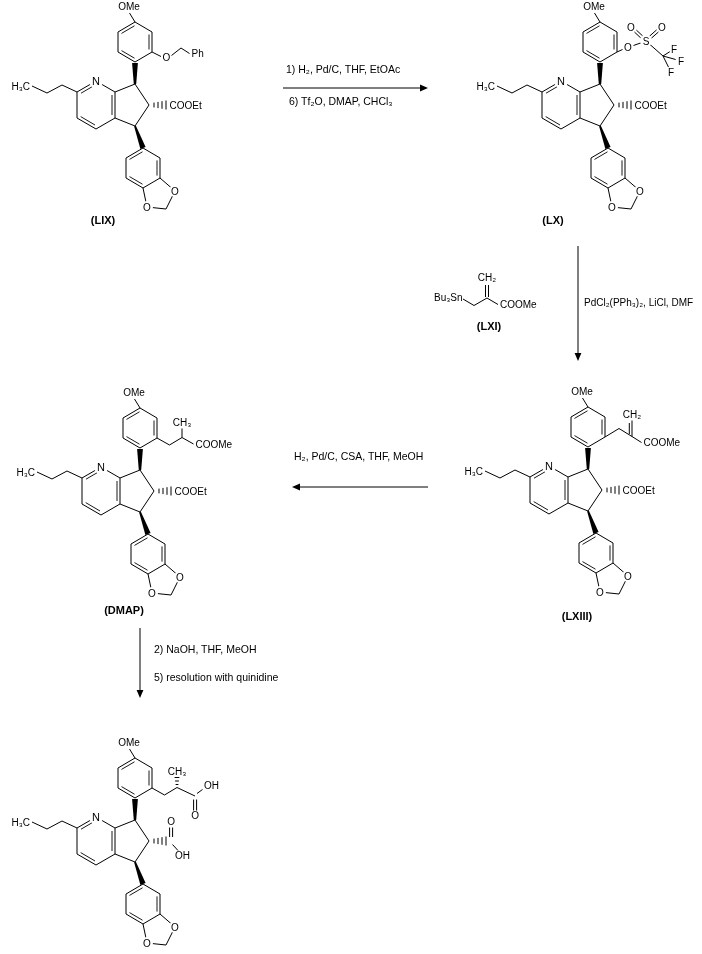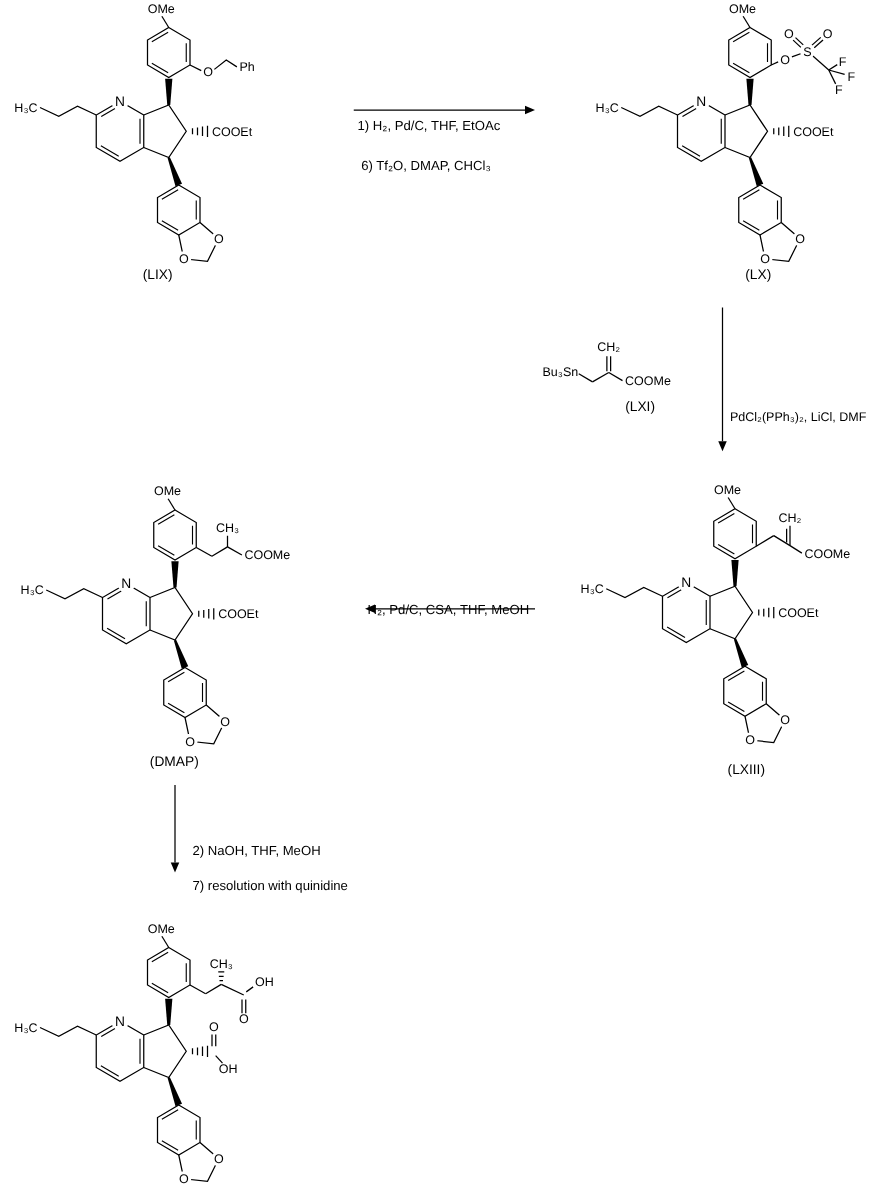--- a/index.html
+++ b/index.html
@@ -6,23 +6,23 @@
   html,body { background:#fff; }
   #canvas { position:relative; width:702px; height:954px; background:#fff;
             font-family:"Liberation Sans","DejaVu Sans",sans-serif; color:#000; overflow:hidden; }
   .struct { position:absolute; }
   svg line, svg path { stroke:#000; stroke-width:1; fill:none; }
   svg line.d { stroke-width:0.9; }
   svg polygon { fill:#000; stroke:none; }
   svg circle.mask { fill:#fff; stroke:none; }
   svg text { font-family:"Liberation Sans","DejaVu Sans",sans-serif; font-size:10px; fill:#000; }
   svg text.big { font-size:11px; }
-  .cond { position:absolute; font-size:10.5px; line-height:12px; white-space:nowrap;margin-top:32px; }
+  .cond { position:absolute; font-size:10.5px; line-height:12px; white-space:nowrap; }
   .cond.small { font-size:10px;text-align:center; }
-  .slabel { position:absolute; font-size:11px; text-align:right; width:70px; white-space:nowrap; }
+  .slabel { position:absolute; font-size:11px; text-align:center; width:70px; white-space:nowrap;font-weight:bold; }
   #arrows { position:absolute; left:0; top:0; }
 </style>
 </head>
 <body>
 
 <div id="canvas">
 
   <svg width="0" height="0" style="position:absolute" aria-hidden="true">
     <defs>
       <g id="core-skel">
@@ -194,25 +194,25 @@
     <text x="172" y="38.5" text-anchor="middle">CH₃</text>
     <text x="199" y="52.5">OH</text>
     <text x="190.1" y="82.5" text-anchor="middle">O</text>
     <text x="166.1" y="88.5" text-anchor="middle">O</text>
     <text x="177.5" y="122.5" text-anchor="middle">OH</text>
     <text x="170" y="194.5" text-anchor="middle">O</text>
     <text x="142" y="210.5" text-anchor="middle">O</text>
   </svg>
 
   <div class="slabel" style="left:68px;top:214px">(LIX)</div>
-  <div class="slabel" style="left:547px;top:214px">(LX)</div>
+  <div class="slabel" style="left:518px;top:214px">(LX)</div>
   <div class="slabel" style="left:454px;top:320px">(LXI)</div>
   <div class="slabel" style="left:542px;top:610px">(LXIII)</div>
   <div class="slabel" style="left:89px;top:604px">(DMAP)</div>
 
   <div class="cond" style="left:286px;top:63px">1) H₂, Pd/C, THF, EtOAc</div>
   <div class="cond" style="left:289px;top:95px">6) Tf₂O, DMAP, CHCl₃</div>
   <div class="cond small" style="left:584px;top:297px">PdCl₂(PPh₃)₂, LiCl, DMF</div>
   <div class="cond" style="left:294px;top:450px">H₂, Pd/C, CSA, THF, MeOH</div>
   <div class="cond" style="left:154px;top:643px">2) NaOH, THF, MeOH</div>
-  <div class="cond" style="left:154px;top:671px">7) resolution with quinidine</div>
+  <div class="cond" style="left:154px;top:671px">5) resolution with quinidine</div>
 
 </div>
 
 </body></html>

